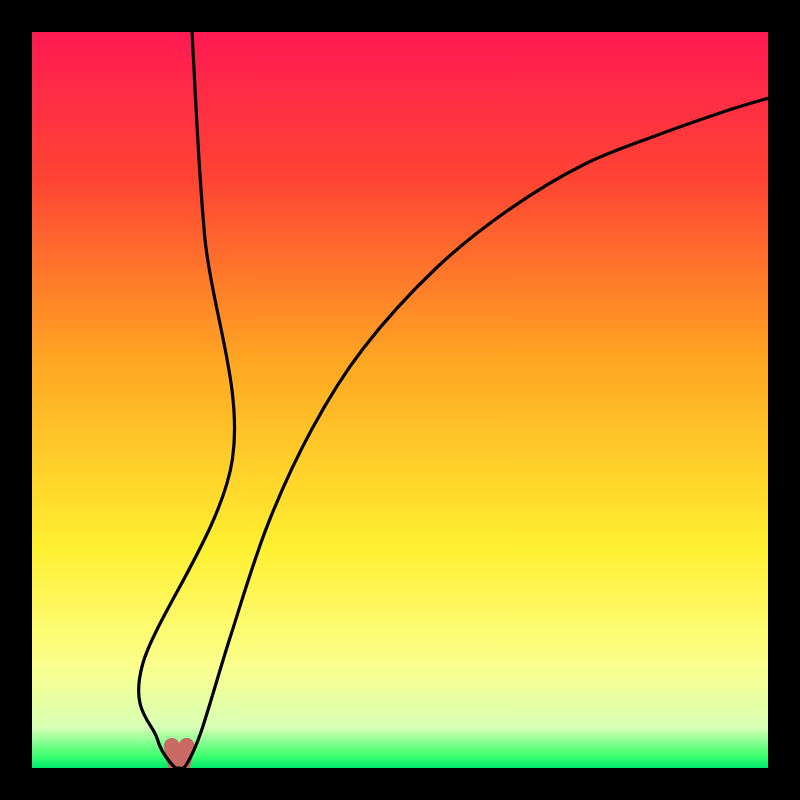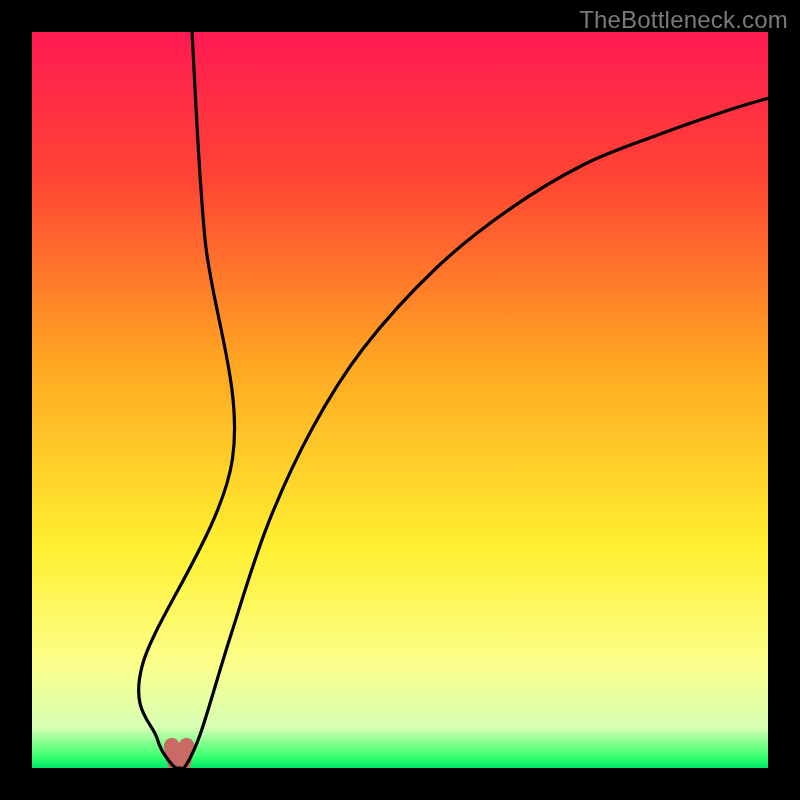--- a/index.html
+++ b/index.html
@@ -25,14 +25,13 @@
           <stop offset="94.50%" stop-color="#d7ffb4"></stop>
           <stop offset="98.50%" stop-color="#37ff6e"></stop>
           <stop offset="100.00%" stop-color="#00e86b"></stop>
         </linearGradient>
     </defs>
     <rect x="0" y="0" width="736" height="736" fill="url(#bg-grad)"></rect>
     <path id="salmon-notch" fill="none" d="M 139.84 713.92 C 140.58 717.23, 143.03 730.11, 144.26 733.79 C 145.48 737.47, 146.22 736.00, 147.20 736.00 C 148.18 736.00, 148.92 737.47, 150.14 733.79 C 151.37 730.11, 153.82 717.23, 154.56 713.92" stroke="#c96a64" stroke-width="16" stroke-linecap="round" stroke-linejoin="round"></path>
     <path id="bn-curve" fill="none" d="M 160.00 0.00 C 162.15 34.35, 166.13 134.93, 172.88 206.08 C 179.63 277.23, 210.89 355.73, 200.48 426.88 C 190.07 498.03, 122.96 586.35, 110.40 632.96 C 97.84 679.57, 120.21 690.00, 125.12 706.56 C 130.03 723.12, 136.16 727.41, 139.84 732.32 C 143.52 737.23, 144.75 736.00, 147.20 736.00 C 149.65 736.00, 150.88 738.45, 154.56 732.32 C 158.24 726.19, 161.92 720.67, 169.28 699.20 C 176.64 677.73, 187.68 637.87, 198.72 603.52 C 209.76 569.17, 222.03 527.47, 235.52 493.12 C 249.01 458.77, 263.73 426.88, 279.68 397.44 C 295.63 368.00, 310.35 343.47, 331.20 316.48 C 352.05 289.49, 380.27 258.83, 404.80 235.52 C 429.33 212.21, 453.87 193.81, 478.40 176.64 C 502.93 159.47, 527.47 144.75, 552.00 132.48 C 576.53 120.21, 601.07 112.24, 625.60 103.04 C 650.13 93.84, 680.80 83.41, 699.20 77.28 C 717.60 71.15, 729.87 68.08, 736.00 66.24" stroke="#000000" stroke-width="3.2" stroke-linecap="round" stroke-linejoin="round"></path>
   </svg>
 
-  <div class="watermark">TheBottleneck.com</div>
 </div>
 
 </body></html>

